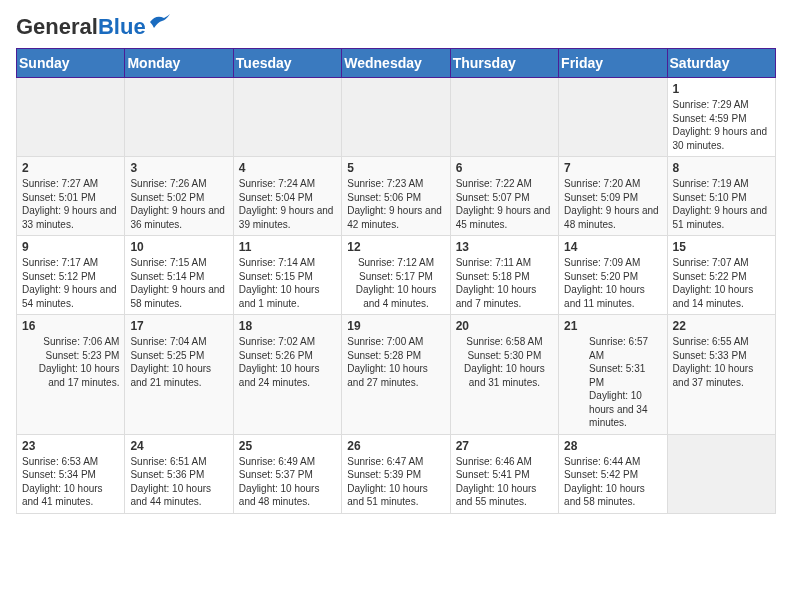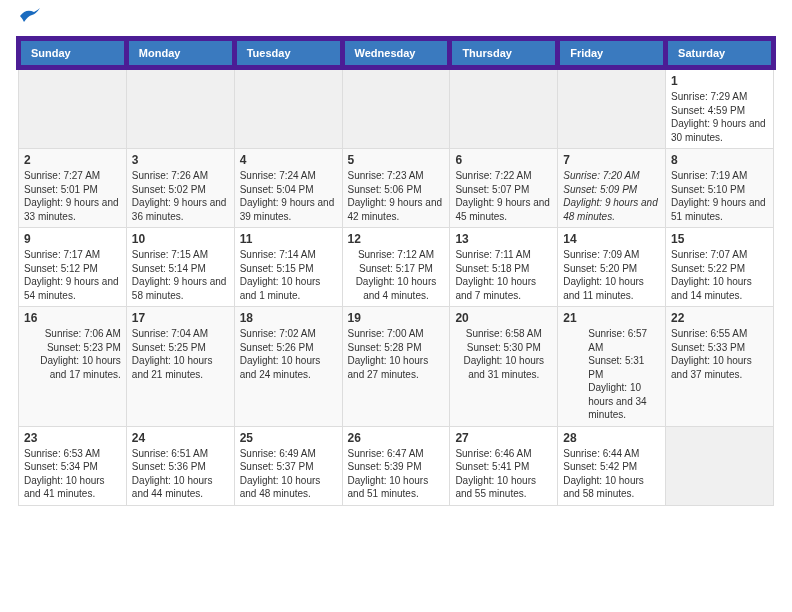--- a/index.html
+++ b/index.html
@@ -42,25 +42,25 @@
       color: #555;
     }
     .calendar {
       width: 100%;
       border-collapse: collapse;
       border: 1px solid #ccc;
     }
     .calendar th {
       background-color: #3a7abf;
       color: #fff;
-      font-size: 11px;
+      font-size: 14px;
       font-weight: bold;
-      padding: 6px 10px;
+      padding: 6px 2px;
       text-align: left;
-      border: 5px solid #4c1d95;
+      border: 1px solid #4c1d95;
     }
     .calendar td {
       vertical-align: top;
       padding: 4px 5px;
       border: 1px solid #ddd;
       font-size: 10.5px;
       color: #333;
       width: calc(100% / 7);
       min-height: 80px;
       background: #fff;
@@ -83,20 +83,23 @@
       background: #f0f0f0 !important;
     }
     .row-alt td { background: #f5f5f5; }
   </style>
 </head>
 <body>
 
 <div class="header">
   <div class="logo">
     <div style="display:flex;align-items:center;gap:0px;">
+      <span class="logo-text">
+        <span class="logo-general">General</span><span class="logo-blue">Blue</span>
+      </span>
       <svg width="22" height="18" viewBox="0 0 22 18" style="margin-left:2px;margin-top:-8px;">
         <path d="M2,8 Q8,0 16,4 Q20,2 22,0 Q18,6 14,7 Q10,8 6,14 Q4,10 2,8Z" fill="#1a6bbf"></path>
       </svg>
     </div>
   </div>
   <div class="title-block">
     <div class="month-title"></div>
     <div class="location"></div>
   </div>
 </div>
@@ -154,21 +157,21 @@
 Daylight: 9 hours and 42 minutes.</div>
         </td>
         <td>
           <span class="day-num">6</span>
           <div class="day-info" style="white-space: pre-line;">Sunrise: 7:22 AM
 Sunset: 5:07 PM
 Daylight: 9 hours and 45 minutes.</div>
         </td>
         <td>
           <span class="day-num">7</span>
-          <div class="day-info" style="white-space: pre-line; font-style: italic;">Sunrise: 7:20 AM
+          <div class="day-info" style="white-space: pre-line;">Sunrise: 7:20 AM
 Sunset: 5:09 PM
 Daylight: 9 hours and 48 minutes.</div>
         </td>
         <td>
           <span class="day-num">8</span>
           <div class="day-info" style="white-space: pre-line;">Sunrise: 7:19 AM
 Sunset: 5:10 PM
 Daylight: 9 hours and 51 minutes.</div>
         </td>
       </tr>

